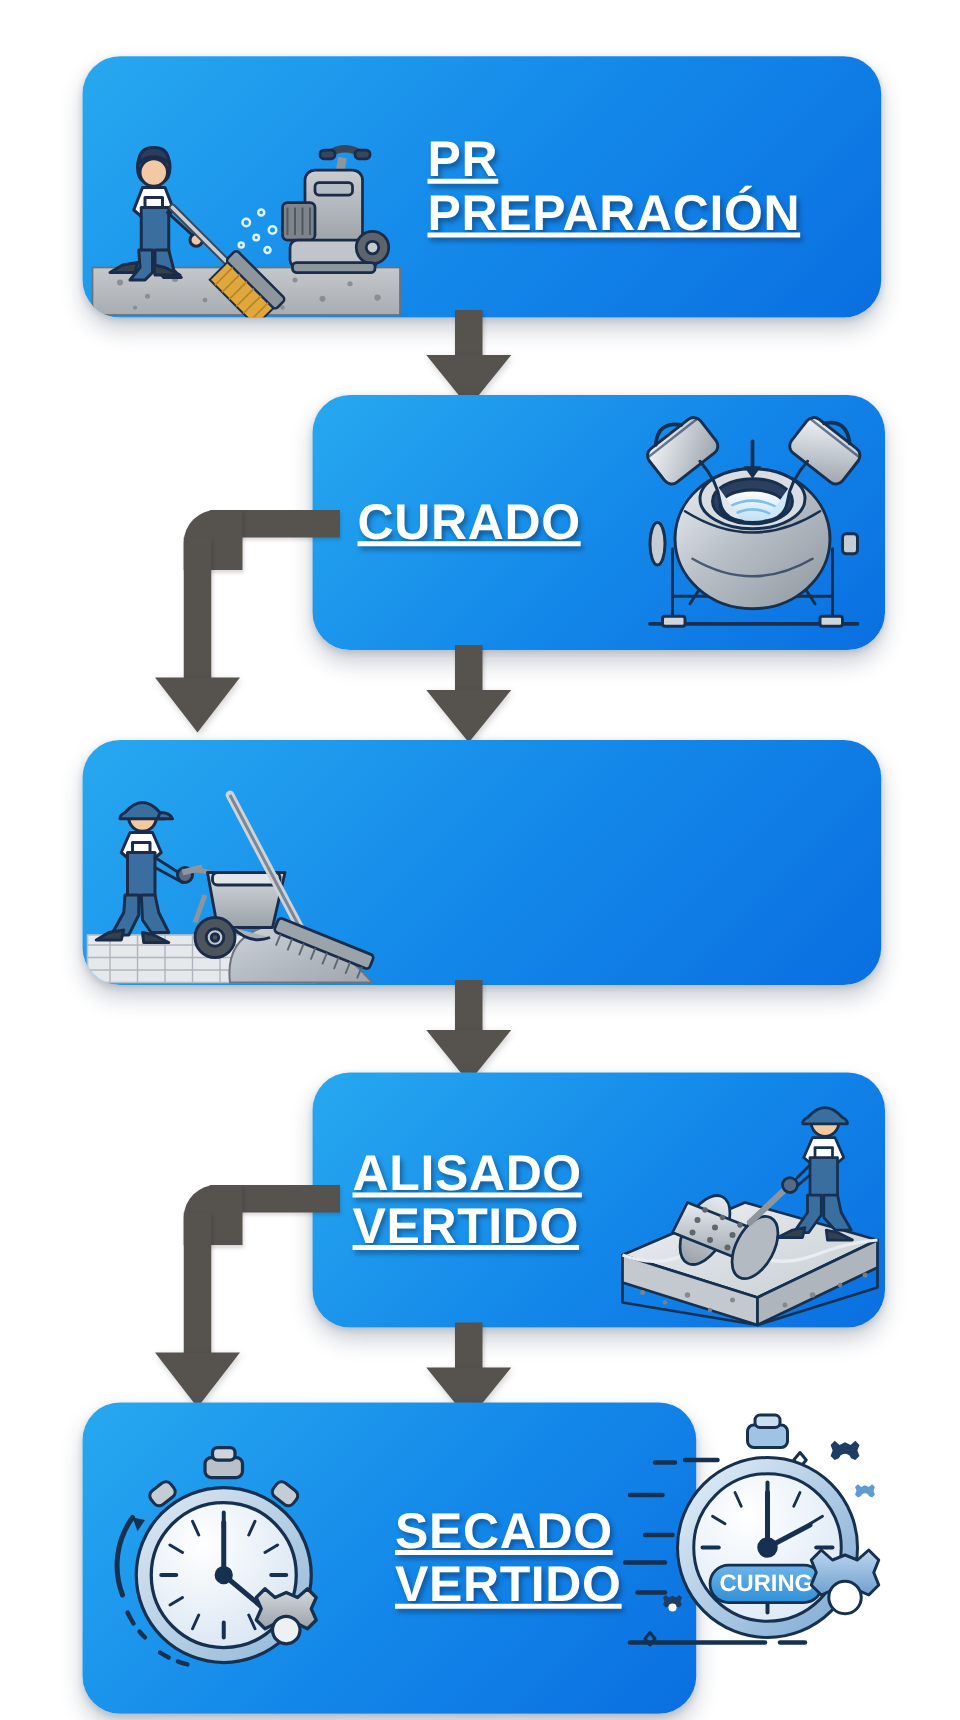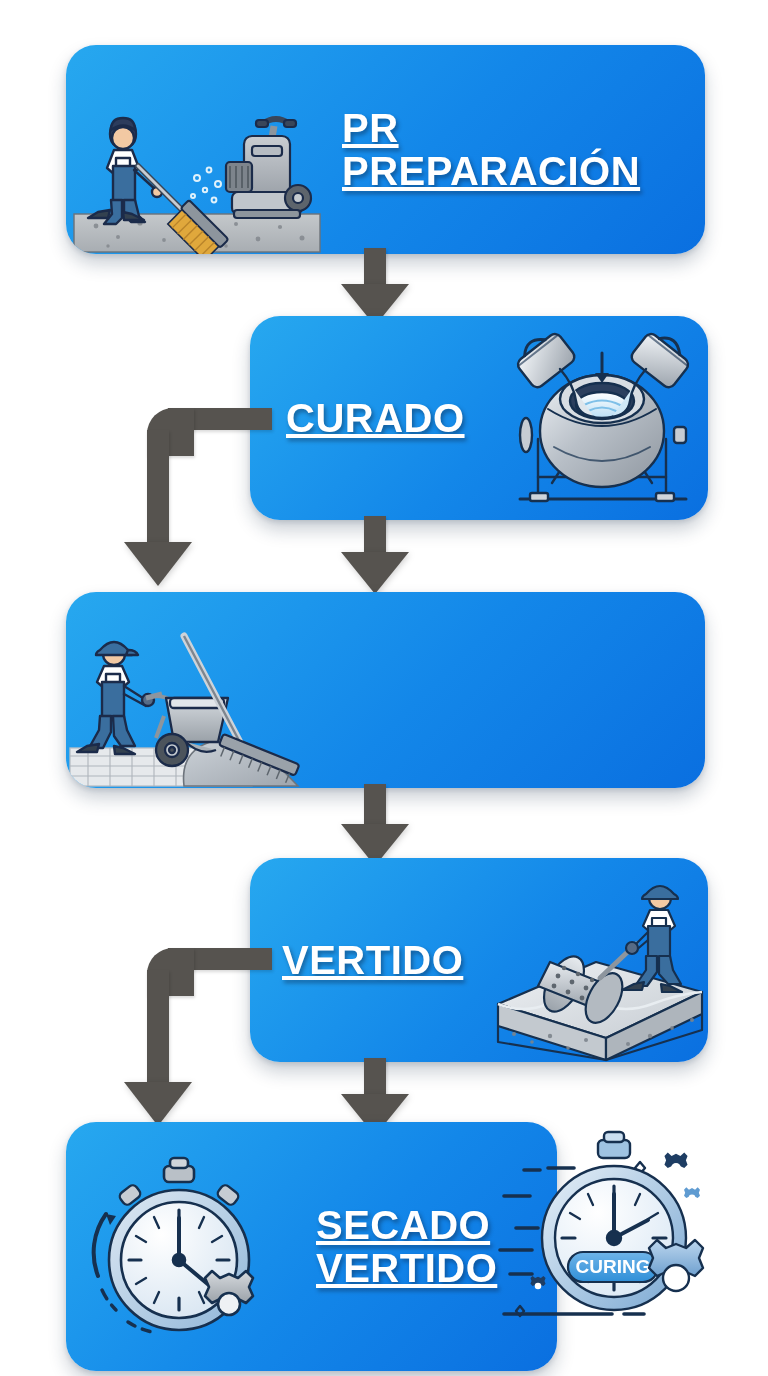--- a/index.html
+++ b/index.html
@@ -433,20 +433,21 @@
               <path d="M146 126 l-12 6h20l2-8z" fill="#33414f"></path>
               <path d="M182 128 l12 6h-20l-1-8z" fill="#33414f"></path>
               <path d="M160 74 l-14 14" fill="none"></path>
               <path d="M160 82 l-14 12" fill="none"></path>
               <circle cx="144" cy="90" r="6" fill="#566b86"></circle>
             </g>
           </g>
         </svg>
       </div>
       <div class="label" style="font-size:40px; padding-left:32px;">
+        <span class="ln">ALISADO</span>
         <span class="ln">VERTIDO</span>
       </div>
     </div>
   </div>
 
   <div class="elbow" style="left:122px; top:948px; width:150px; height:180px;">
     <div class="h-seg" style="left:46px; top:0; width:104px; height:22px;"></div>
     <div class="corner" style="left:25px; top:0; width:47px; height:48px;"></div>
     <div class="v-seg" style="left:25px; top:22px; width:22px; height:116px;"></div>
     <div class="head" style="left:2px; top:134px;"></div>

